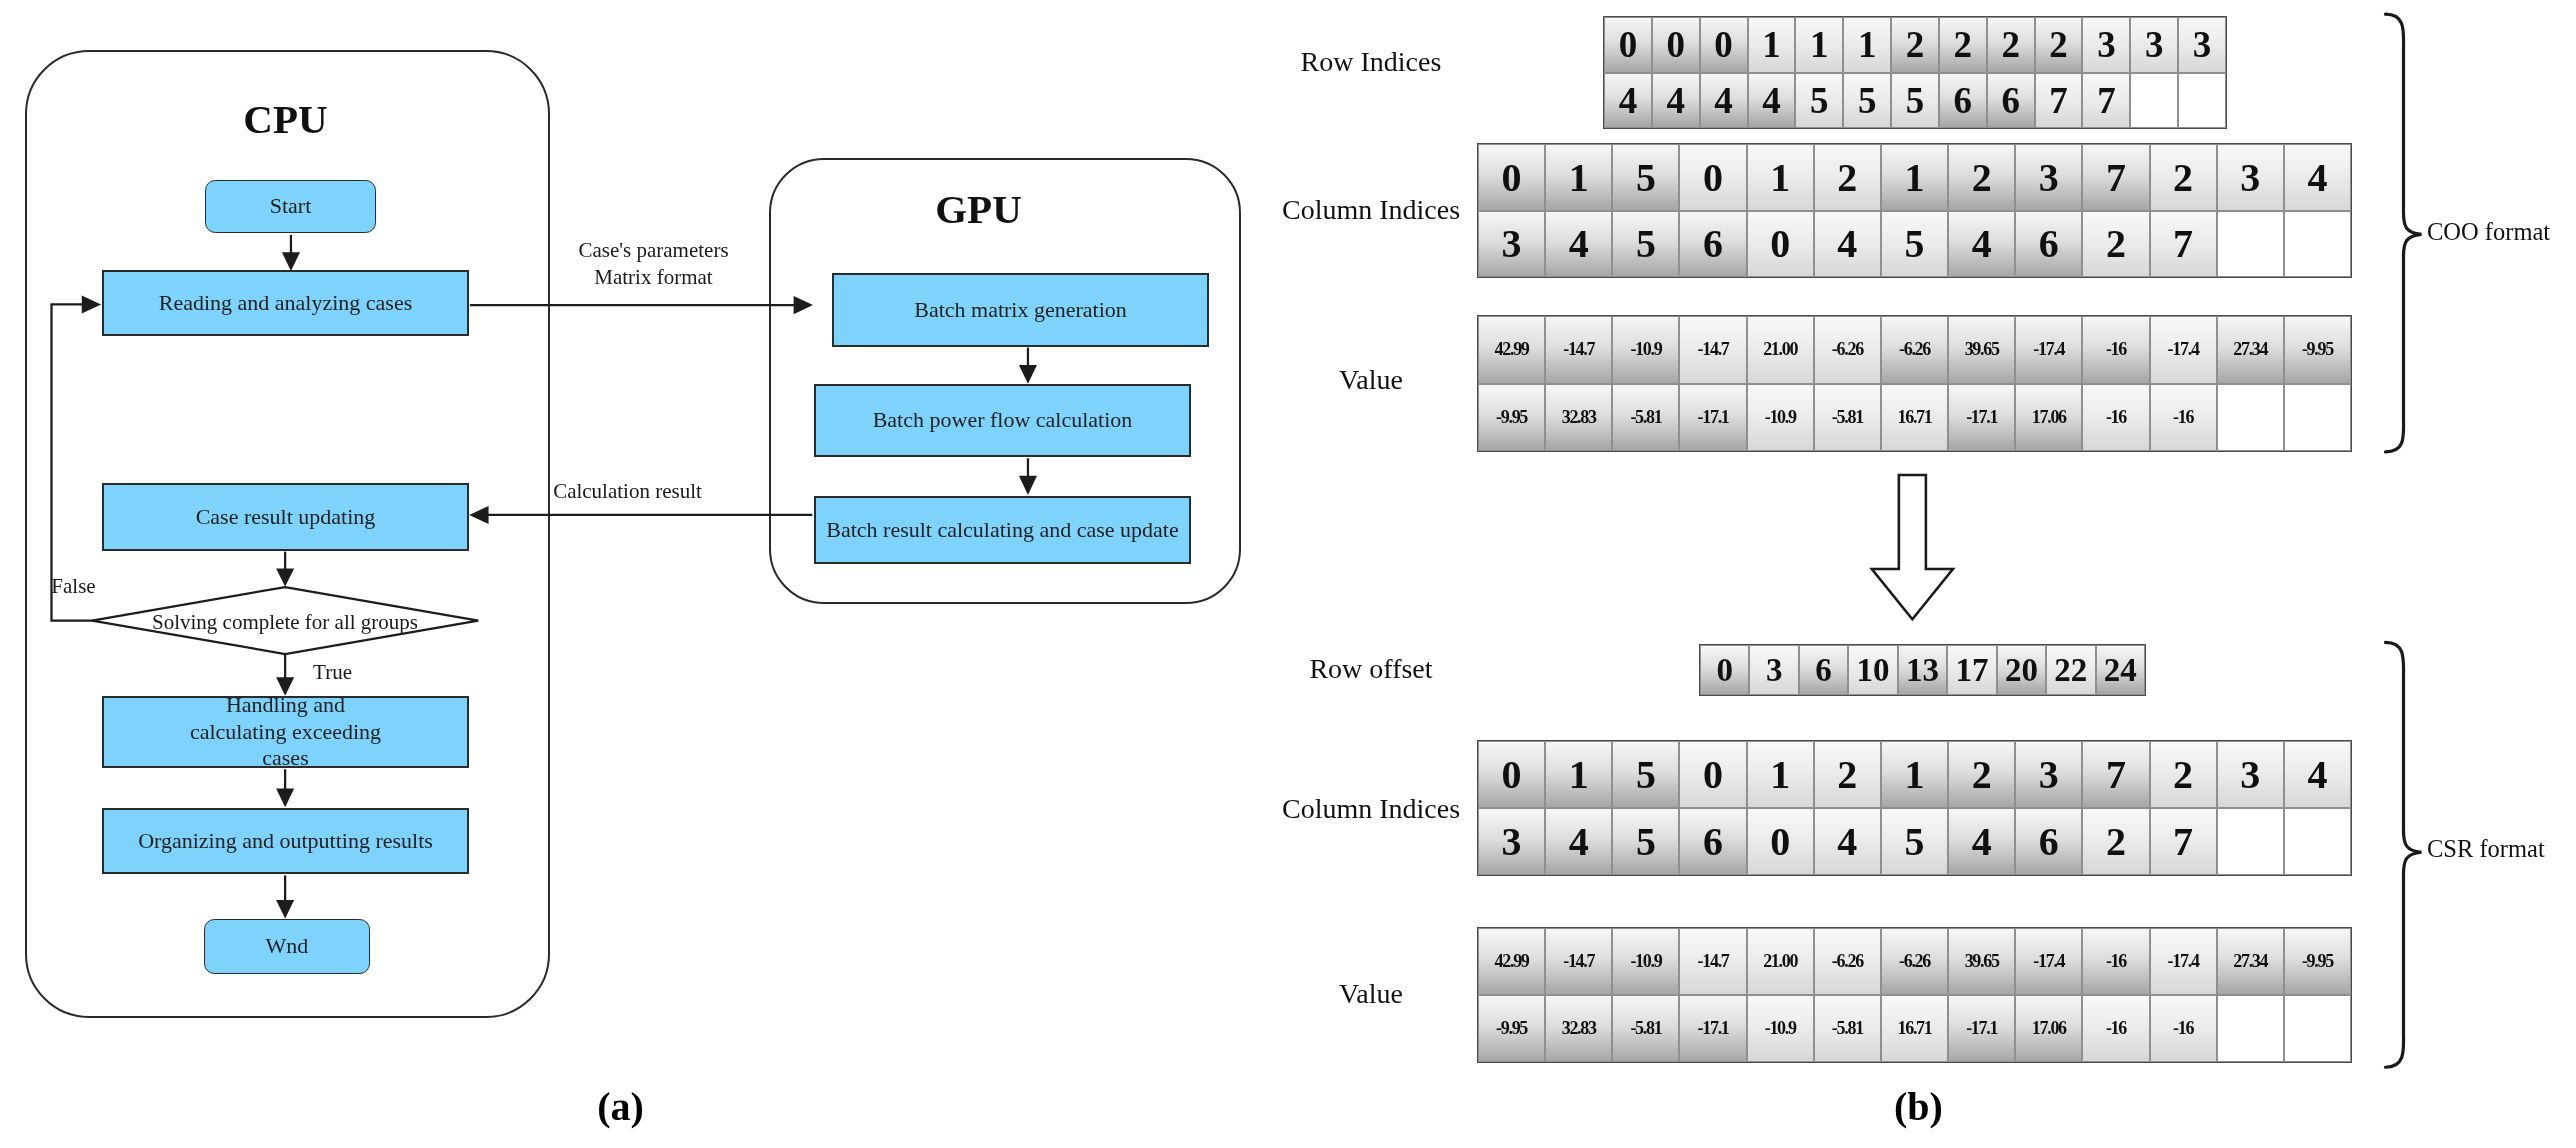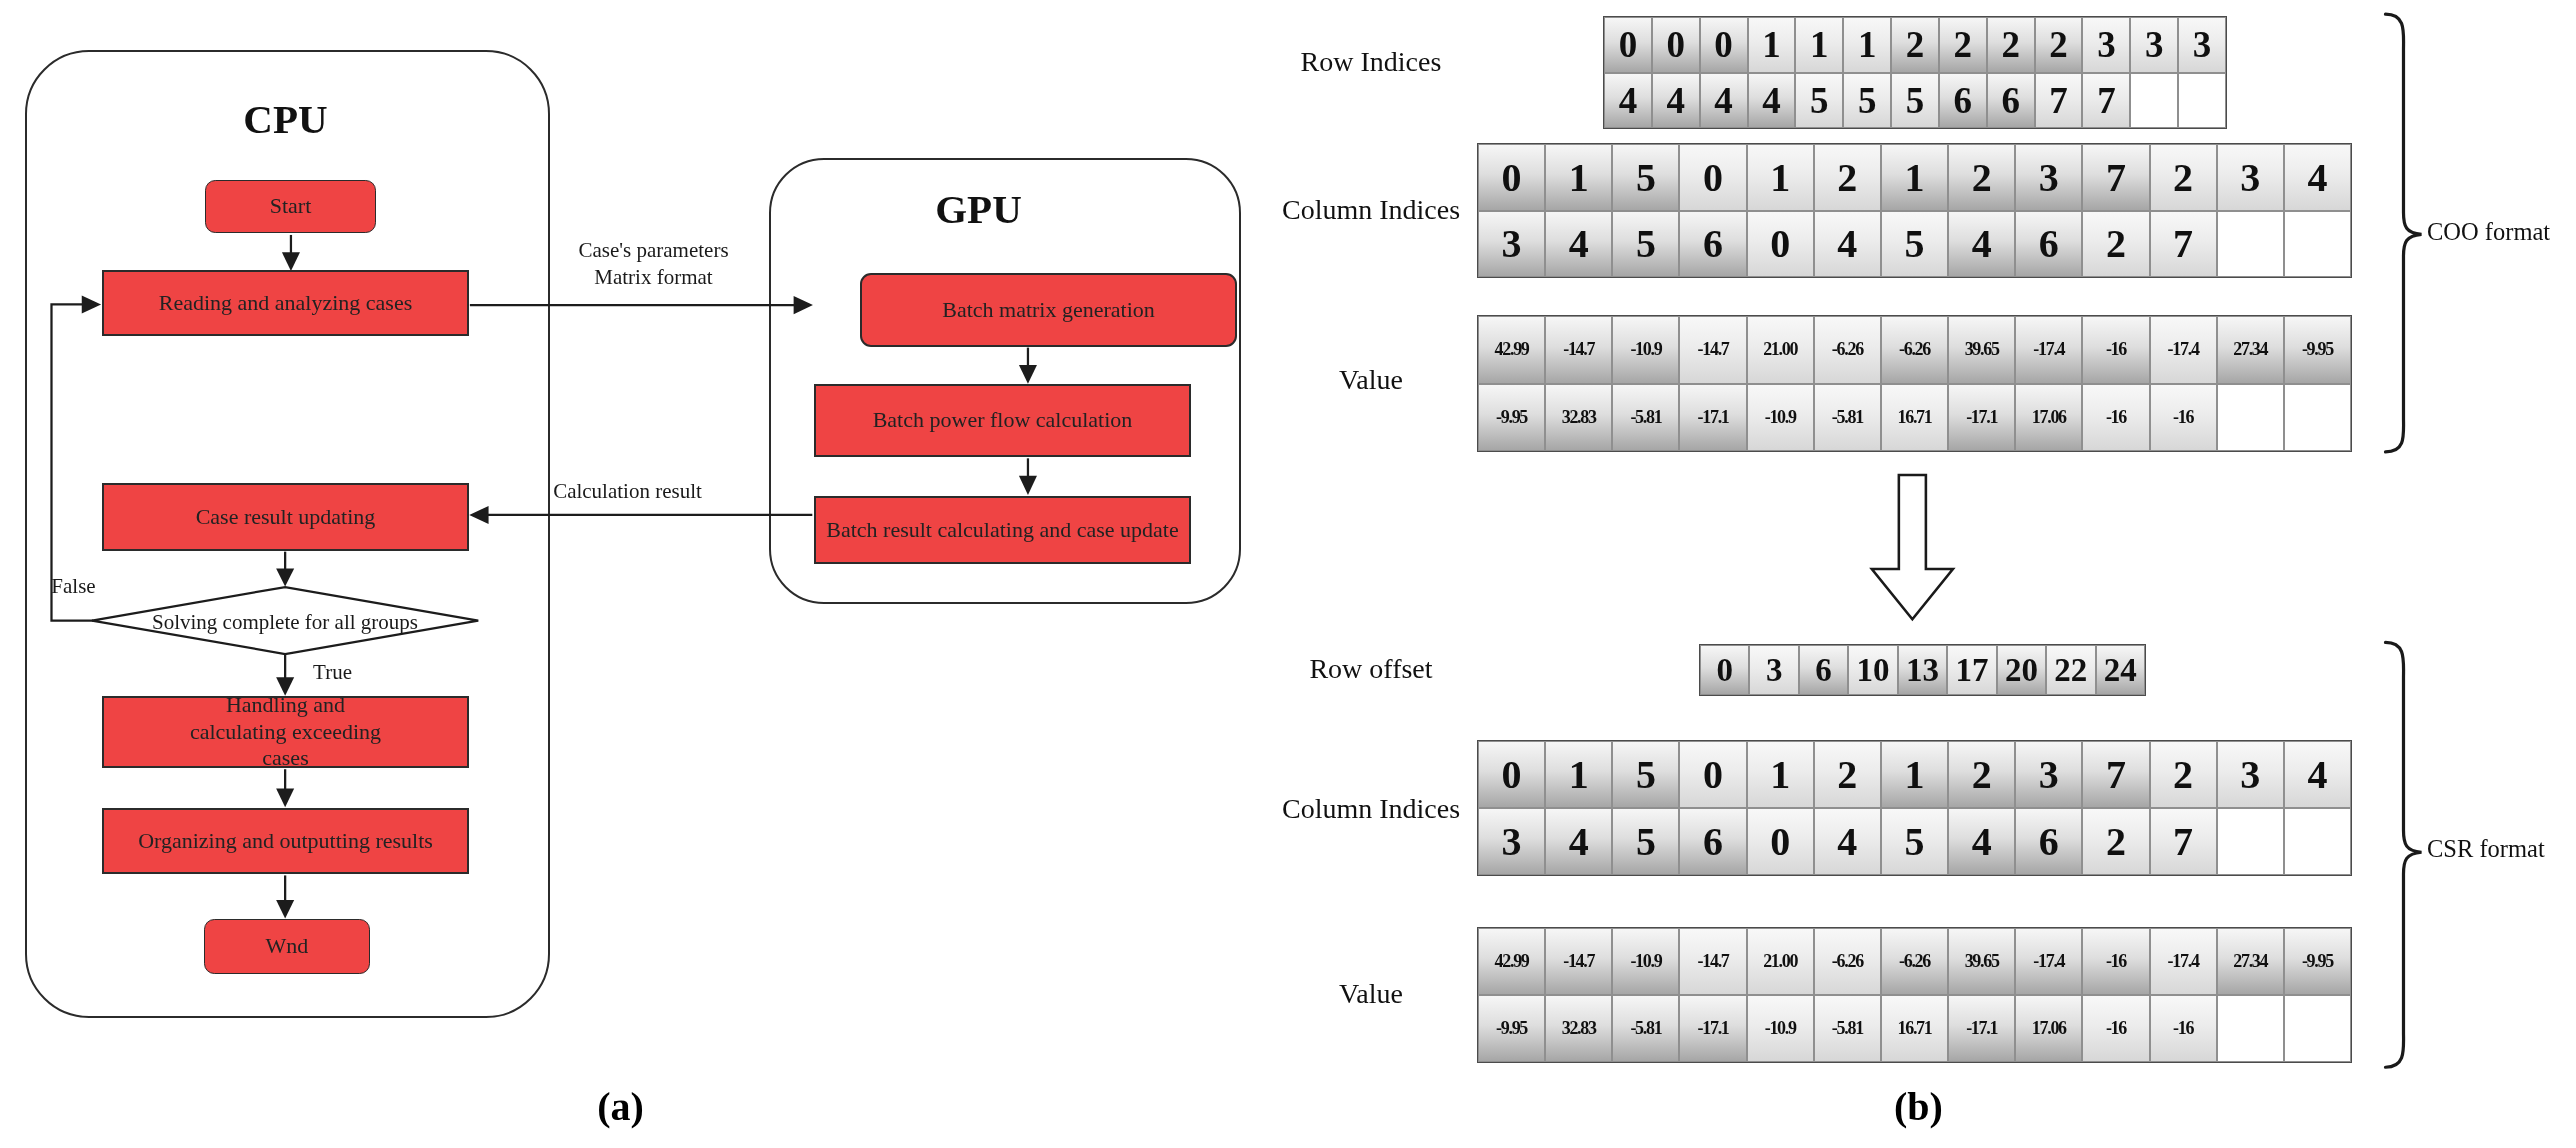--- a/index.html
+++ b/index.html
@@ -5,21 +5,21 @@
   html,body{margin:0;padding:0;background:#ffffff;}
   .canvas{position:relative;width:2576px;height:1149px;background:#ffffff;overflow:hidden;
           font-family:"Liberation Serif","DejaVu Serif",serif;color:#1a1a1a;}
   .overlay{position:absolute;left:0;top:0;width:2576px;height:1149px;z-index:1;}
 
   
   .rounded-panel{position:absolute;border:2.6px solid #2b2b2b;border-radius:64px;background:transparent;z-index:0;}
   .panel-title{position:absolute;z-index:3;font-weight:700;font-size:41px;text-align:center;color:#111;}
 
   
-  .node{position:absolute;background:#ef4444;border:2.6px solid #2b2b2b;z-index:2;
+  .node{position:absolute;background:#7dd3fc;border:2.6px solid #2b2b2b;z-index:2;
         display:flex;align-items:center;justify-content:center;text-align:center;
         font-size:22px;line-height:1.22;color:#222;}
   .node.terminal{border-radius:10.3px;border-width:1.9px;}
   .node .inner{width:92%;}
 
   .flow-text{position:absolute;z-index:3;font-size:21px;line-height:1.28;text-align:center;color:#1a1a1a;}
 
   
   .tbl{position:absolute;display:grid;background:#ffffff;border:1.9px solid #4b4b4b;z-index:2;}
   .tbl .cell{border:0.6px solid #8f8f8f;display:flex;align-items:center;justify-content:center;
@@ -101,21 +101,21 @@
     <div class="inner">Organizing and outputting results</div>
   </div>
 
   <div class="node terminal" style="left:204px;top:919px;width:164px;height:53px;">
     <div class="inner">Wnd</div>
   </div>
 
   <div class="rounded-panel" style="left:769px;top:158px;width:468px;height:442px;border-radius:55px;"></div>
   <div class="panel-title" style="left:914px;top:185px;width:129px;">GPU</div>
 
-  <div class="node" style="left:860px;top:273px;width:373px;height:70px;border-radius:11px;">
+  <div class="node" style="left:832px;top:273px;width:373px;height:70px;">
     <div class="inner">Batch matrix generation</div>
   </div>
   <div class="node" style="left:814px;top:384px;width:373px;height:69px;">
     <div class="inner">Batch power flow calculation</div>
   </div>
   <div class="node" style="left:814px;top:496px;width:373px;height:64px;">
     <div class="inner" style="width:97%;">Batch result calculating and case update</div>
   </div>
 
   <div class="flow-text" style="left:541px;top:237px;width:225px;">

